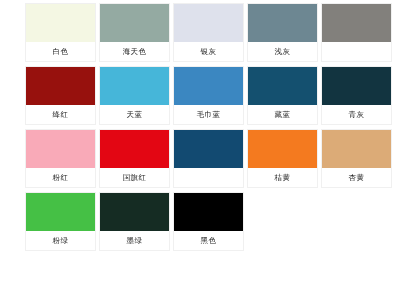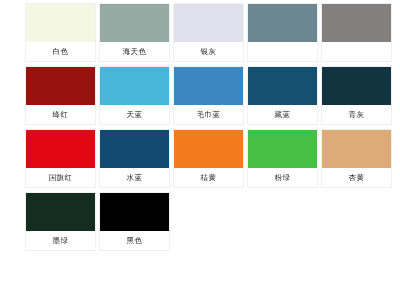--- a/index.html
+++ b/index.html
@@ -82,20 +82,21 @@
       <div class="swatch-card">
         <div class="swatch-color" style="background-color: rgb(148, 170, 162);"></div>
         <div class="swatch-label">海天色</div>
       </div>
       <div class="swatch-card">
         <div class="swatch-color" style="background-color: rgb(222, 225, 236);"></div>
         <div class="swatch-label">银灰</div>
       </div>
       <div class="swatch-card">
         <div class="swatch-color" style="background-color: rgb(109, 135, 146);"></div>
+        <div class="swatch-label">浅灰</div>
       </div>
       <div class="swatch-card">
         <div class="swatch-color" style="background-color: rgb(130, 128, 124);"></div>
       </div>
       <div class="swatch-card">
         <div class="swatch-color" style="background-color: rgb(151, 17, 13);"></div>
         <div class="swatch-label">绛红</div>
       </div>
       <div class="swatch-card">
         <div class="swatch-color" style="background-color: rgb(70, 182, 217);"></div>
@@ -107,38 +108,41 @@
       </div>
       <div class="swatch-card">
         <div class="swatch-color" style="background-color: rgb(20, 80, 111);"></div>
         <div class="swatch-label">藏蓝</div>
       </div>
       <div class="swatch-card">
         <div class="swatch-color" style="background-color: rgb(18, 52, 64);"></div>
         <div class="swatch-label">青灰</div>
       </div>
       <div class="swatch-card">
+        <div class="swatch-color" style="background-color: rgb(249, 170, 184);"></div>
+        <div class="swatch-label">粉红</div>
+      </div>
+      <div class="swatch-card">
         <div class="swatch-color" style="background-color: rgb(227, 6, 19);"></div>
         <div class="swatch-label">国旗红</div>
       </div>
       <div class="swatch-card">
         <div class="swatch-color" style="background-color: rgb(18, 74, 113);"></div>
-        <div class="swatch-label">水蓝</div>
       </div>
       <div class="swatch-card">
         <div class="swatch-color" style="background-color: rgb(244, 122, 31);"></div>
         <div class="swatch-label">桔黄</div>
       </div>
       <div class="swatch-card">
+        <div class="swatch-color" style="background-color: rgb(220, 171, 119);"></div>
+        <div class="swatch-label">杏黄</div>
+      </div>
+      <div class="swatch-card">
         <div class="swatch-color" style="background-color: rgb(69, 192, 69);"></div>
         <div class="swatch-label">粉绿</div>
-      </div>
-      <div class="swatch-card">
-        <div class="swatch-color" style="background-color: rgb(220, 171, 119);"></div>
-        <div class="swatch-label">杏黄</div>
       </div>
       <div class="swatch-card">
         <div class="swatch-color" style="background-color: rgb(21, 44, 35);"></div>
         <div class="swatch-label">墨绿</div>
       </div>
       <div class="swatch-card">
         <div class="swatch-color" style="background-color: rgb(0, 0, 0);"></div>
         <div class="swatch-label">黑色</div>
       </div>
       <div class="swatch-card is-empty">

